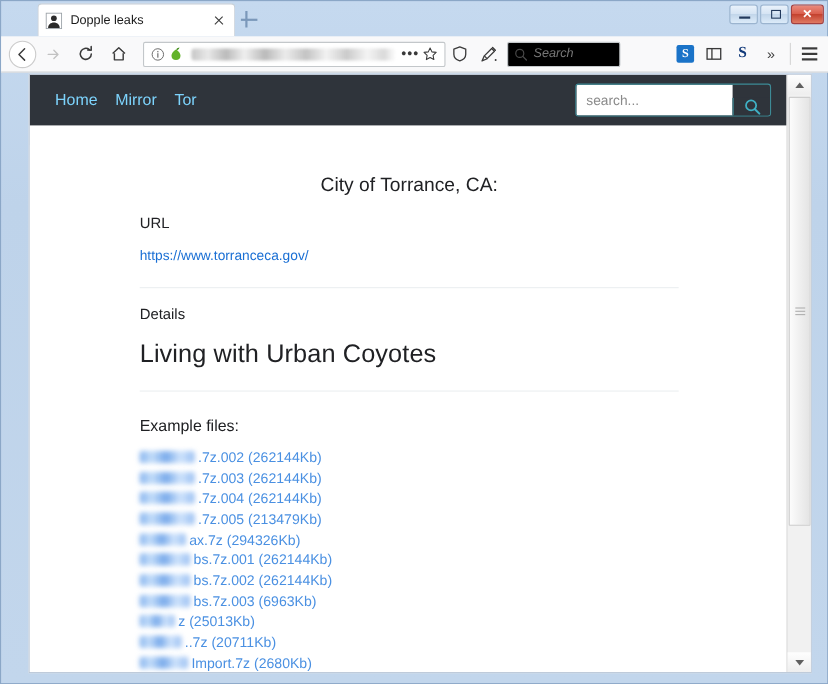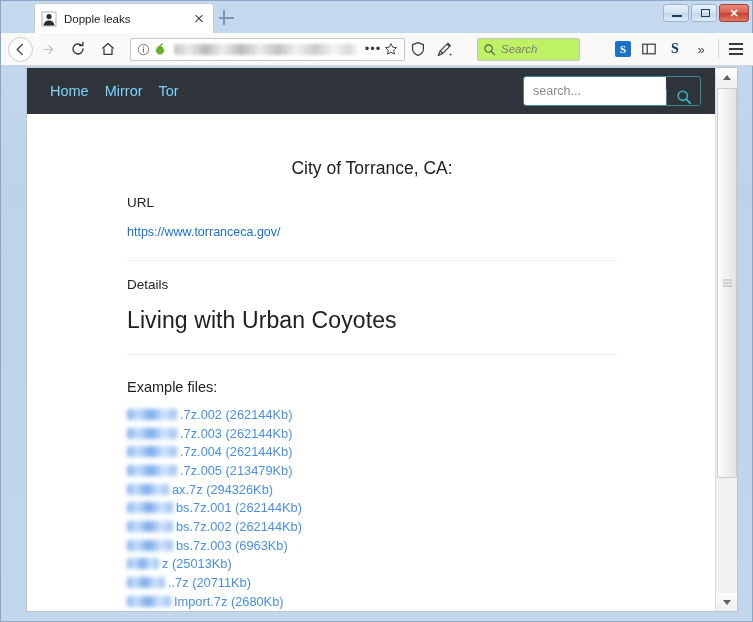--- a/index.html
+++ b/index.html
@@ -165,22 +165,22 @@
   .url-star { flex: 0 0 18px; display: flex; align-items: center; justify-content: center; cursor: pointer; }
 
   .tb-icon {
     width: 26px; height: 26px; flex: 0 0 auto;
     display: flex; align-items: center; justify-content: center;
     cursor: pointer;
   }
   .searchbar {
     flex: 0 0 auto;
     width: 103px; height: 23px;
-    margin-left: 20px;
-    background: #bef264;
+    margin-left: 4px;
+    background: #000000;
     border: 1px solid #c3c7ca;
     border-radius: 2px;
     display: flex; align-items: center;
     padding: 0 5px;
   }
   .searchbar .lbl {
     font-size: 11.5px; color: #777; font-style: italic; margin-left: 5px;
   }
   .tb-right { margin-left: auto; display: flex; align-items: center; padding-right: 5px; }
   .ext-badge {

